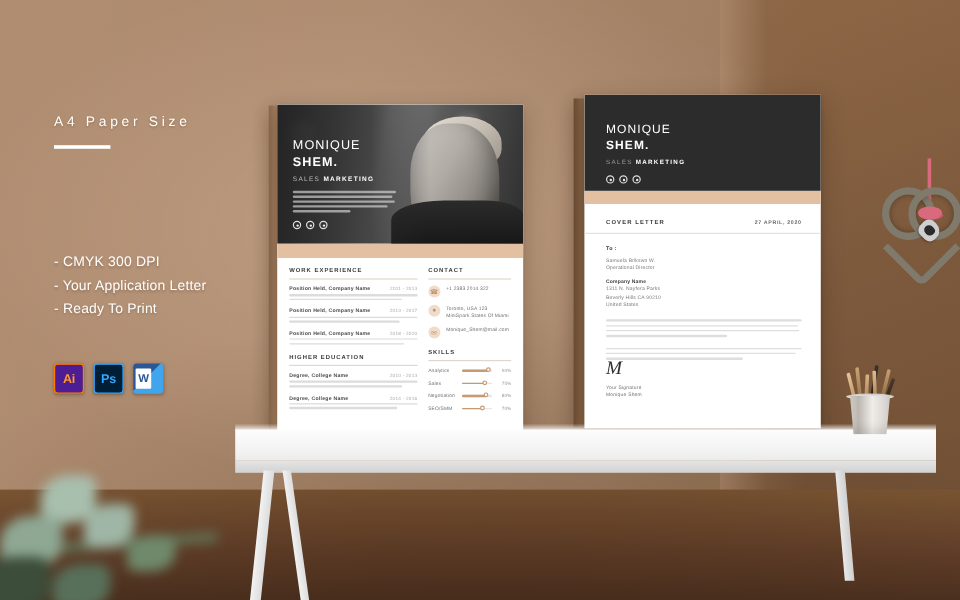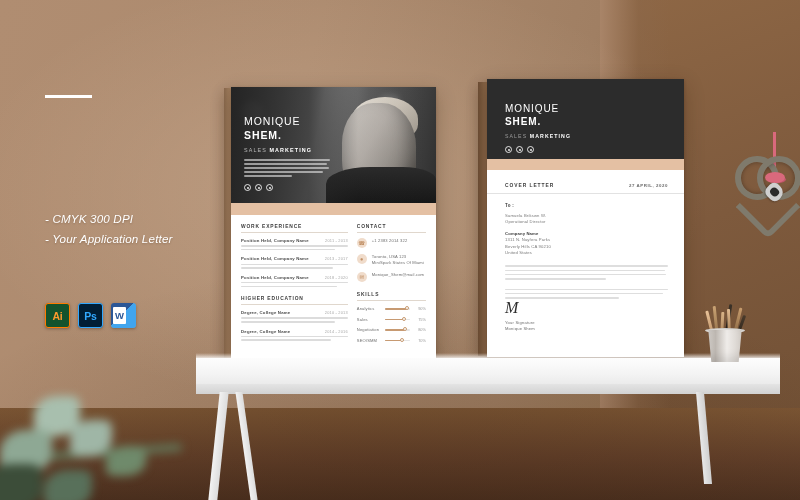--- a/index.html
+++ b/index.html
@@ -48,31 +48,30 @@
     margin-top: 14px; font-size: 11.5px; font-weight: 400; letter-spacing: 3.1px;
     text-shadow: 0 1px 2px rgba(60,35,15,0.28);
   }
   .rule { margin-top: 13px; width: 47px; height: 3px; background: #ffffff; }
 
   .features { position: absolute; left: 45px; top: 209px; width: 215px; }
   .features li {
     list-style: none; color: #ffffff; font-size: 11.6px; font-weight: 400;
     line-height: 19.5px; letter-spacing: 0.18px;
     text-shadow: 0 1px 2px rgba(60,35,15,0.25);
-    font-style: italic;
   }
 
   .apps { position: absolute; left: 45px; top: 303px; display: flex; gap: 8px; }
   .app {
     width: 25px; height: 25px; border-radius: 3px;
     display: flex; align-items: center; justify-content: center;
     font-size: 10.5px; font-weight: bold; letter-spacing: -0.2px;
     box-shadow: 0 1px 3px rgba(40,20,8,0.35);
   }
-  .app-ai { background: #14532d; border: 1.5px solid #ff7c00; color: #ff9a2e; }
+  .app-ai { background: #4c1d95; border: 1.5px solid #ff7c00; color: #ff9a2e; }
   .app-ps { background: #001e36; border: 1.5px solid #31a8ff; color: #31a8ff; }
   .app-w  { background: linear-gradient(135deg, #2b5797 0%, #2b5797 45%, #41a5ee 46%, #41a5ee 100%);
             color: #ffffff; position: relative; }
   .app-w .wtile {
     position: absolute; left: 2px; top: 4px; width: 13px; height: 17px;
     background: #ffffff; border-radius: 1px;
     display: flex; align-items: center; justify-content: center;
     color: #2b5797; font-size: 9.5px; font-weight: bold;
   }
 
@@ -286,26 +285,28 @@
 
 <div id="scene">
 
   <div class="wall-left"></div>
   <div class="wall-right"></div>
   <div class="wall-seam"></div>
   <div class="floor-dark"></div>
   <div class="wall-vignette"></div>
 
   <div class="copy">
+    <div class="t3">A4 Paper Size</div>
     <div class="rule"></div>
   </div>
 
   <ul class="features">
     <li>- CMYK 300 DPI</li>
     <li>- Your Application Letter</li>
+    <li>- Ready To Print</li>
   </ul>
 
   <div class="apps">
     <div class="app app-ai">Ai</div>
     <div class="app app-ps">Ps</div>
     <div class="app app-w">
       <span class="wtile">W</span>
     </div>
   </div>
 

